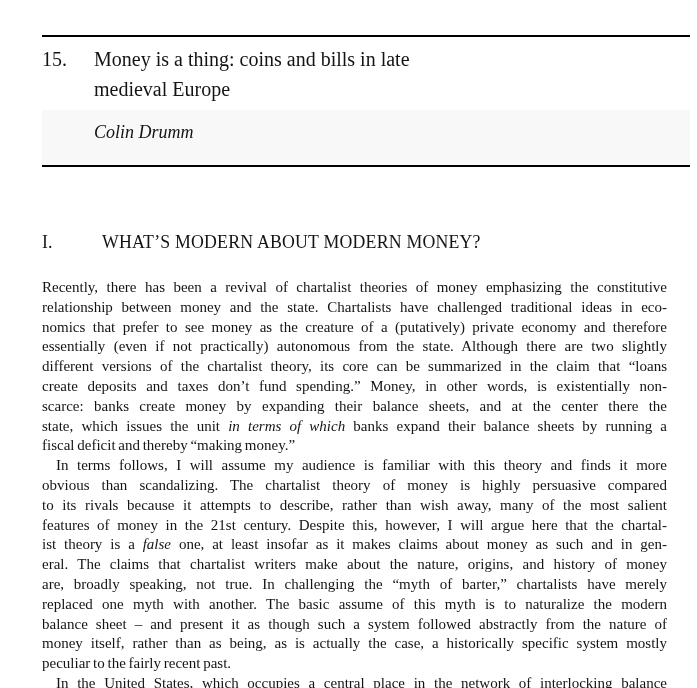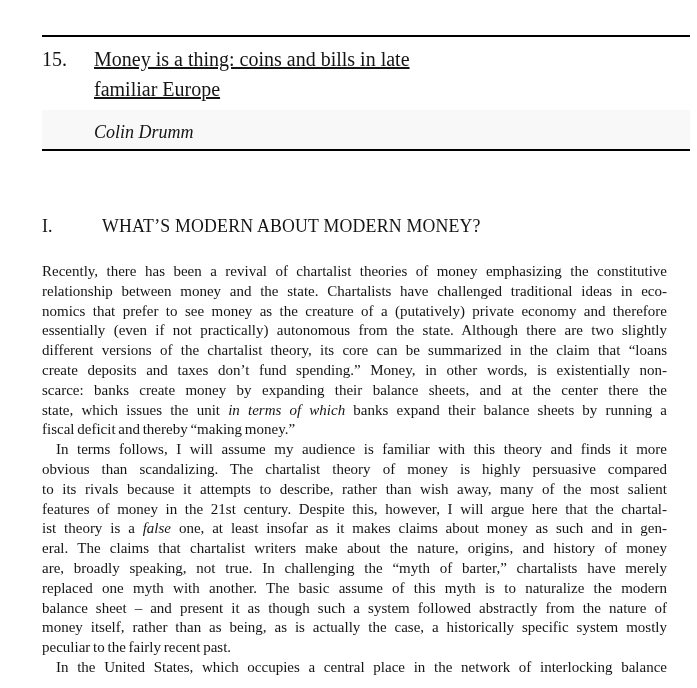--- a/index.html
+++ b/index.html
@@ -18,25 +18,25 @@
     border-top: 2.5px solid var(--rule, #000000);
     border-bottom: 2.5px solid var(--rule, #000000);
   }
   .chapter-title-row {
     display: flex;
     padding-top: 7px;
     font-size: 20px;
     line-height: 30px;
   }
   .chapter-number { flex: none; width: 52px; }
-  .chapter-title { flex: 1; text-decoration: underline; }
+  .chapter-title { flex: 1; }
   .author-band {
     margin-top: 6px;
     background: var(--band, #f8f8f8);
-    padding: 12px 0 6px 52px;
+    padding: 12px 0 22px 52px;
     font-style: italic;
     font-size: 18px;
     line-height: 21px;
   }
   
   .section-heading {
     display: flex;
     margin: 63px 30px 0 42px;
     font-size: 17.8px;
     line-height: 24px;
@@ -64,21 +64,21 @@
 </head>
 <body>
 
 <div class="page">
 
   <div class="chapter-header">
     <div class="chapter-title-row">
       <span class="chapter-number">15.</span>
       <span class="chapter-title">
         <span>Money is a thing: coins and bills in late</span><br>
-        <span>familiar Europe</span>
+        <span>medieval Europe</span>
       </span>
     </div>
     <div class="author-band">
       <span>Colin Drumm</span>
     </div>
   </div>
 
   <div class="section-heading">
     <span class="section-number">I.</span>
     <span class="section-title">WHAT’S MODERN ABOUT MODERN MONEY?</span>

